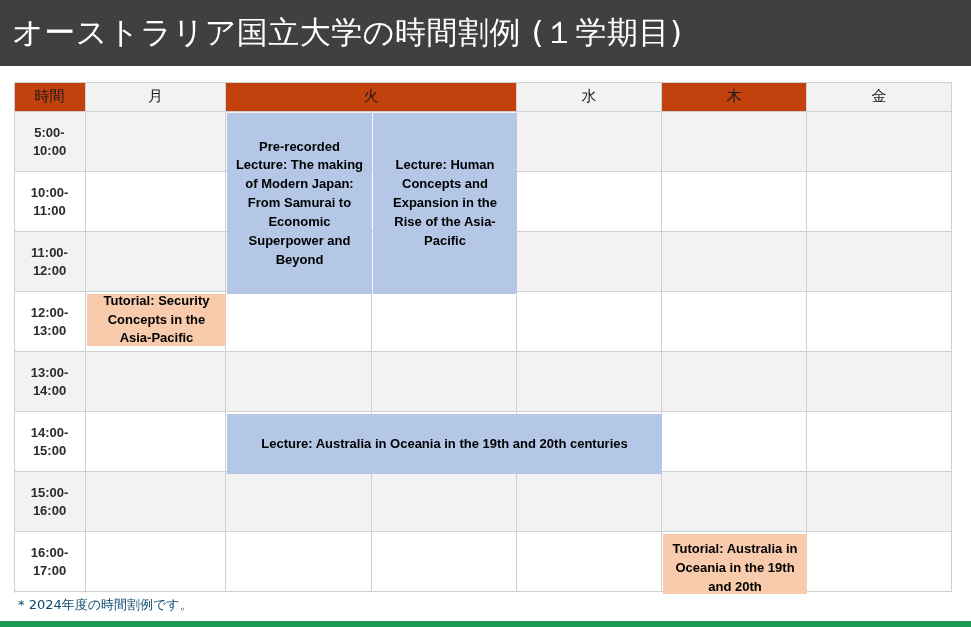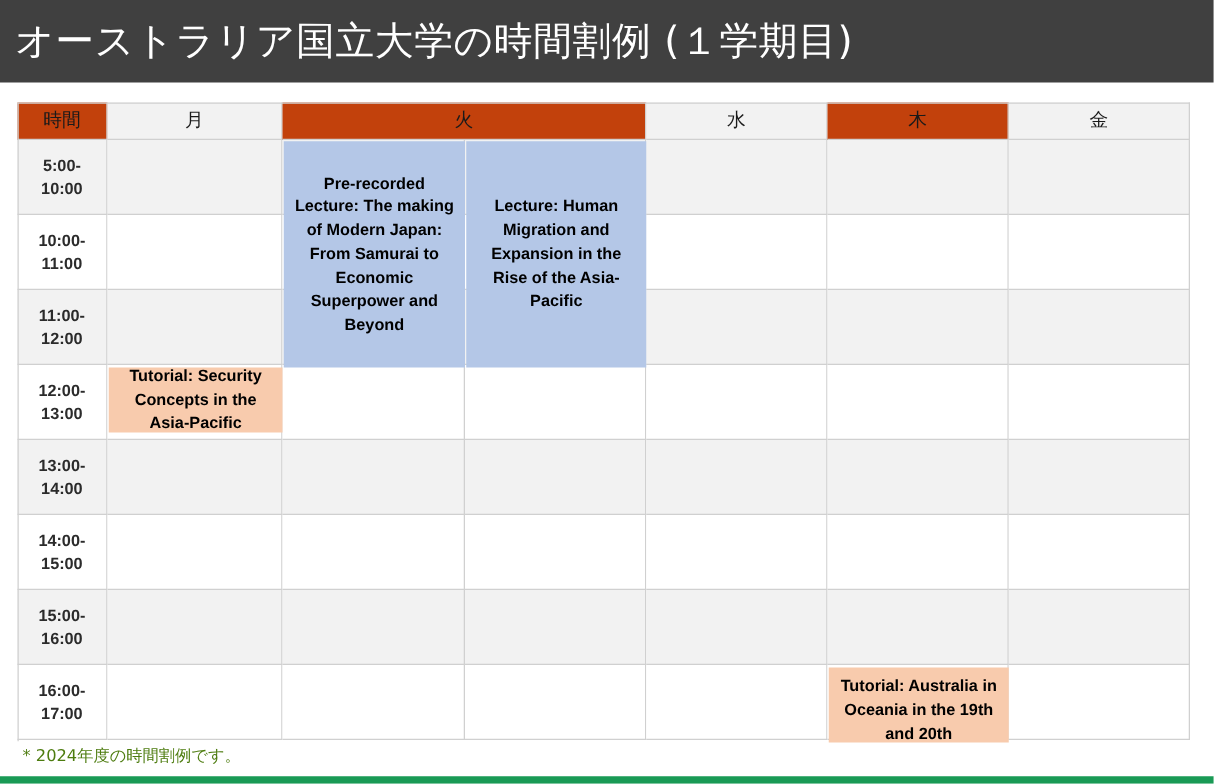--- a/index.html
+++ b/index.html
@@ -120,21 +120,21 @@
   .event.lecture { background: #B4C7E7; }
   .event.tutorial { background: #F8CBAD; }
   .event.clip { align-items: flex-start; padding-top: 6px; }
 
   
   .footnote {
     position: absolute;
     left: 18px;
     top: 596px;
     font-size: 13px;
-    color: #4d7c0f;
+    color: #0c4a6e;
     font-family: "DejaVu Sans", "Liberation Sans", sans-serif;
     white-space: nowrap;
   }
 
   
   .bottom-bar {
     position: absolute;
     left: 0;
     bottom: 0;
     width: 971px;
@@ -240,25 +240,26 @@
         <div class="cell" style="left: 358px; width: 145px; top: 450px; height: 60px;"></div>
         <div class="cell" style="left: 503px; width: 145px; top: 450px; height: 60px;"></div>
         <div class="cell" style="left: 648px; width: 145px; top: 450px; height: 60px;"></div>
         <div class="cell" style="left: 793px; width: 145px; top: 450px; height: 60px;"></div>
       </div>
 
     <div class="grid-outline"></div>
 
     <div class="event lecture" style="left:213px;top:31px;width:145px;height:181px;">Pre-recorded Lecture: The making of Modern Japan: From Samurai to Economic Superpower and Beyond</div>
 
-    <div class="event lecture" style="left:359px;top:31px;width:144px;height:181px;">Lecture: Human Migration and Expansion in the Rise of the Asia-Pacific</div>
+    <div class="event lecture" style="left:359px;top:31px;width:144px;height:181px;">Lecture: Human Concepts and Expansion in the Rise of the Asia-Pacific</div>
 
 
     <div class="event tutorial" style="left:73px;top:212px;width:139px;height:52px;">Tutorial: Security Concepts in the Asia-Pacific</div>
 
+    <div class="event lecture" style="left:213px;top:332px;width:435px;height:60px;">Lecture: Australia in Oceania in the 19th and 20th centuries</div>
 
     <div class="event tutorial clip" style="left:649px;top:452px;width:144px;height:60px;">Tutorial: Australia in Oceania in the 19th and 20th</div>
 
   </div>
 
   <div class="footnote">* 2024年度の時間割例です。</div>
 
   <div class="bottom-bar"></div>
 
 </div>

